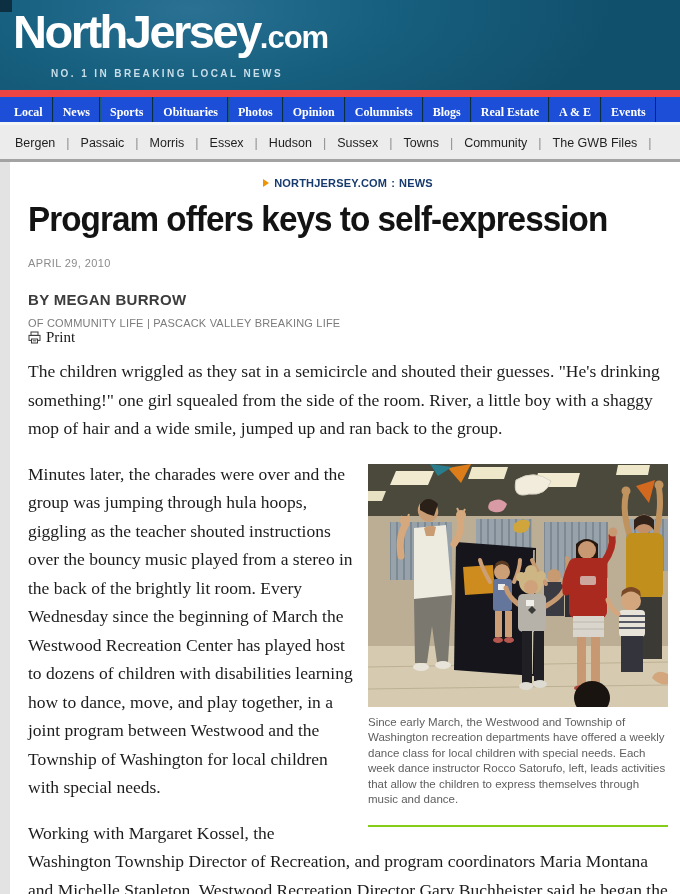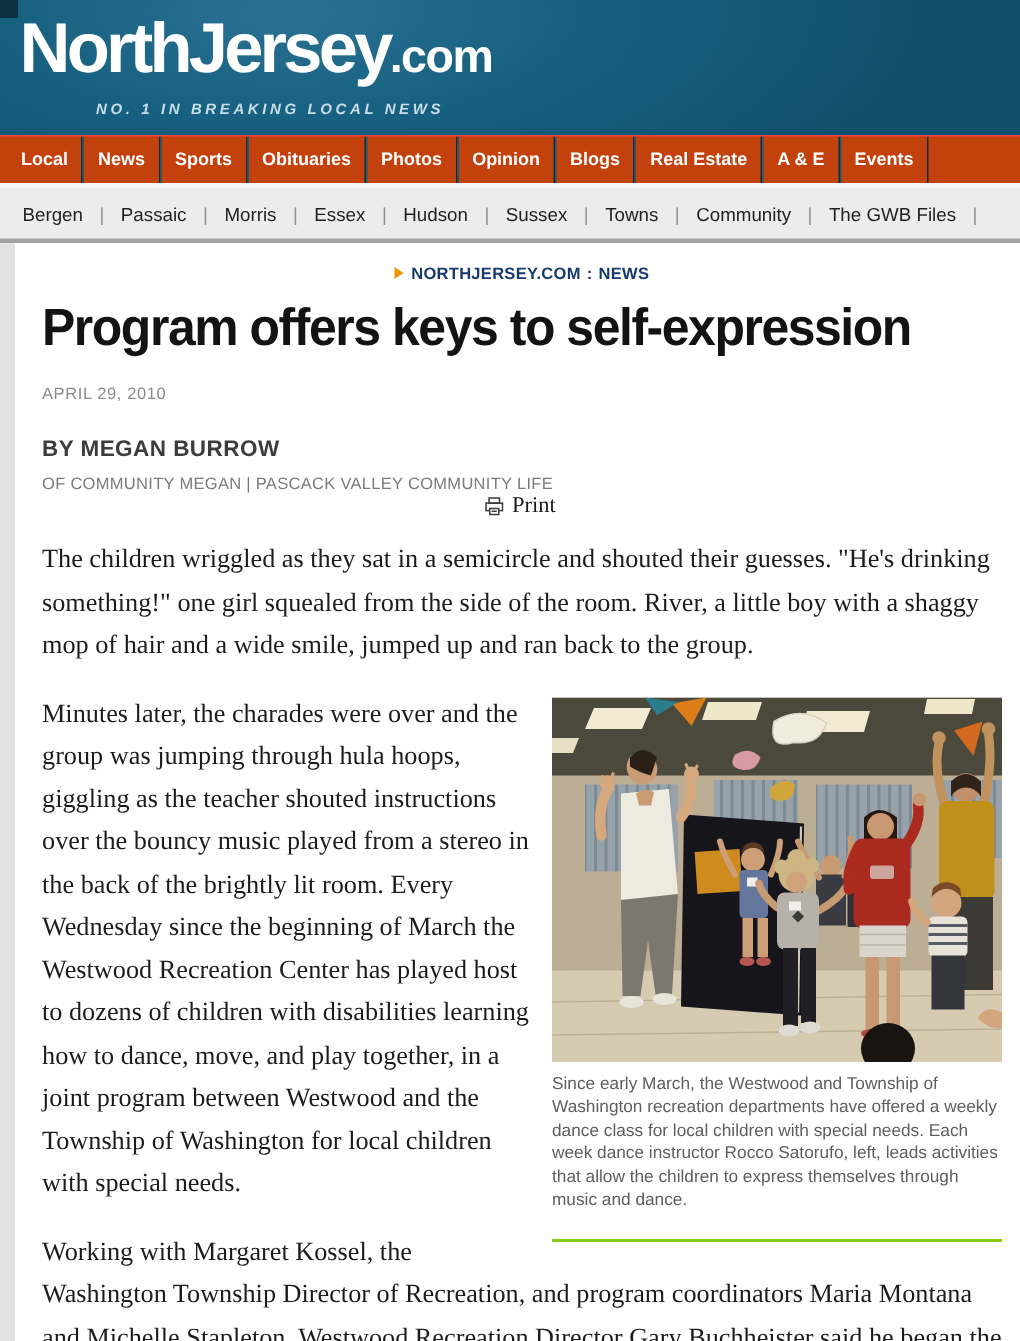--- a/index.html
+++ b/index.html
@@ -8,26 +8,26 @@
           font-family:"Liberation Sans", sans-serif; }
 
   
   .site-header { position:relative; height:90px;
     background: radial-gradient(ellipse 420px 160px at 28% 10%, #2a7194 0%, #17607f 45%, #11506d 100%);
     overflow:hidden; }
   .corner-square { position:absolute; left:0; top:0; width:12px; height:12px; background:#0c2f42; }
   .logo { position:absolute; left:13px; top:4px; color:#ffffff; font-weight:bold;
           font-size:47px; letter-spacing:-2.5px; cursor:pointer; white-space:nowrap; }
   .logo .dotcom { font-size:31px; letter-spacing:-1px; }
-  .tagline { position:absolute; left:64px; top:68px; color:#c8dde8; font-size:10px;
-             font-weight:bold; letter-spacing:2.4px;font-style:italic; }
-
-  
-  .primary-nav { height:32px; background:#c2410c; border-top:1px solid #ef4444;
-                 display:flex; overflow:hidden; white-space:nowrap; }
+  .tagline { position:absolute; left:51px; top:68px; color:#c8dde8; font-size:10px;
+             font-weight:bold; letter-spacing:2.4px; }
+
+  
+  .primary-nav { height:32px; background:#1d4ed8; border-top:7px solid #ef4444;
+                 display:flex; overflow:hidden; white-space:nowrap;font-family:Liberation Serif, serif; }
   .pnav-item { line-height:31px; padding:0 9px; color:#ffffff; font-weight:bold; font-size:12px;
                border-right:1px solid #093042; border-left:1px solid #1c5b73; cursor:pointer; }
   .pnav-item:first-child { border-left:none; padding-left:14px; }
 
   .nav-gap { height:3px; background:#f4f5f5; }
 
   
   .secondary-nav { height:37px; background:#ececec; border-bottom:3px solid #a3a3a3;
                    line-height:36px; padding-left:15px; font-size:12.5px; color:#1f1f1f;
                    white-space:nowrap; overflow:hidden; }
@@ -47,21 +47,21 @@
   .crumb-link { cursor:pointer; }
 
   .article-title { display:inline-block; font-size:35px; font-weight:bold; color:#131313;
                    letter-spacing:-1px; transform:scaleX(.95); transform-origin:0 50%;
                    white-space:nowrap; margin:2px 0 18px; }
 
   .article-date { font-size:11px; color:#8b8b8b; letter-spacing:.4px; margin-bottom:22px; }
   .article-byline { font-size:15px; font-weight:bold; color:#3c3c3c; letter-spacing:.3px; margin-bottom:9px; }
   .article-byline-org { font-size:11px; color:#7b7b7b; letter-spacing:.2px; }
 
-  .print-row { text-align:center; margin:0 2px 9px 0; }
+  .print-row { text-align:left; margin:0 2px 9px 0; }
   .print-link { display:inline-flex; align-items:center; gap:5px; cursor:pointer;
                 font-family:"Liberation Serif", serif; font-size:15px; color:#191919; }
 
   .article-body { font-family:"Liberation Serif", serif; font-size:17.5px; line-height:28.5px;
                   color:#1c1c1c; }
   .article-body p { margin:0 0 17px; }
 
   .figure { float:right; width:300px; margin:4px 0 10px 14px; }
   .photo { display:block; width:300px; height:243px; }
   .caption { font-family:"Liberation Sans", sans-serif; font-size:11.5px; line-height:15.5px;
@@ -78,20 +78,21 @@
     <div class="tagline">NO. 1 IN BREAKING LOCAL NEWS</div>
   </div>
 
   <div class="primary-nav">
     <span class="pnav-item">Local</span>
     <span class="pnav-item">News</span>
     <span class="pnav-item">Sports</span>
     <span class="pnav-item">Obituaries</span>
     <span class="pnav-item">Photos</span>
     <span class="pnav-item">Opinion</span>
+    <span class="pnav-item">Columnists</span>
     <span class="pnav-item">Blogs</span>
     <span class="pnav-item">Real Estate</span>
     <span class="pnav-item">A &amp; E</span>
     <span class="pnav-item">Events</span>
   </div>
 
   <div class="nav-gap"></div>
 
   <div class="secondary-nav">
     <span class="snav-item">Bergen</span><span class="snav-sep">|</span><span class="snav-item">Passaic</span><span class="snav-sep">|</span><span class="snav-item">Morris</span><span class="snav-sep">|</span><span class="snav-item">Essex</span><span class="snav-sep">|</span><span class="snav-item">Hudson</span><span class="snav-sep">|</span><span class="snav-item">Sussex</span><span class="snav-sep">|</span><span class="snav-item">Towns</span><span class="snav-sep">|</span><span class="snav-item">Community</span><span class="snav-sep">|</span><span class="snav-item">The GWB Files</span><span class="snav-sep">|</span>
@@ -102,21 +103,21 @@
   <div class="content">
 
     <div class="breadcrumb">
       <span class="crumb-arrow"></span><span class="crumb-link">NORTHJERSEY.COM</span><span class="crumb-sep">:</span><span class="crumb-link">NEWS</span>
     </div>
 
     <h1 class="article-title">Program offers keys to self-expression</h1>
 
     <div class="article-date">APRIL 29, 2010</div>
     <div class="article-byline">BY MEGAN BURROW</div>
-    <div class="article-byline-org">OF COMMUNITY MEGAN | PASCACK VALLEY COMMUNITY LIFE</div>
+    <div class="article-byline-org">OF COMMUNITY LIFE | PASCACK VALLEY BREAKING LIFE</div>
 
     <div class="print-row">
       <span class="print-link">
         <svg width="13" height="13" viewBox="0 0 13 13">
           <rect x="3" y="1" width="7" height="3.4" fill="none" stroke="#3b3b3b" stroke-width="1"></rect>
           <rect x="1" y="4.4" width="11" height="5" fill="none" stroke="#3b3b3b" stroke-width="1"></rect>
           <rect x="3.5" y="8" width="6" height="4" fill="#fff" stroke="#3b3b3b" stroke-width="1"></rect>
           <line x1="4.8" y1="9.8" x2="8.2" y2="9.8" stroke="#3b3b3b" stroke-width="0.9"></line>
         </svg>
         <span>Print</span>

